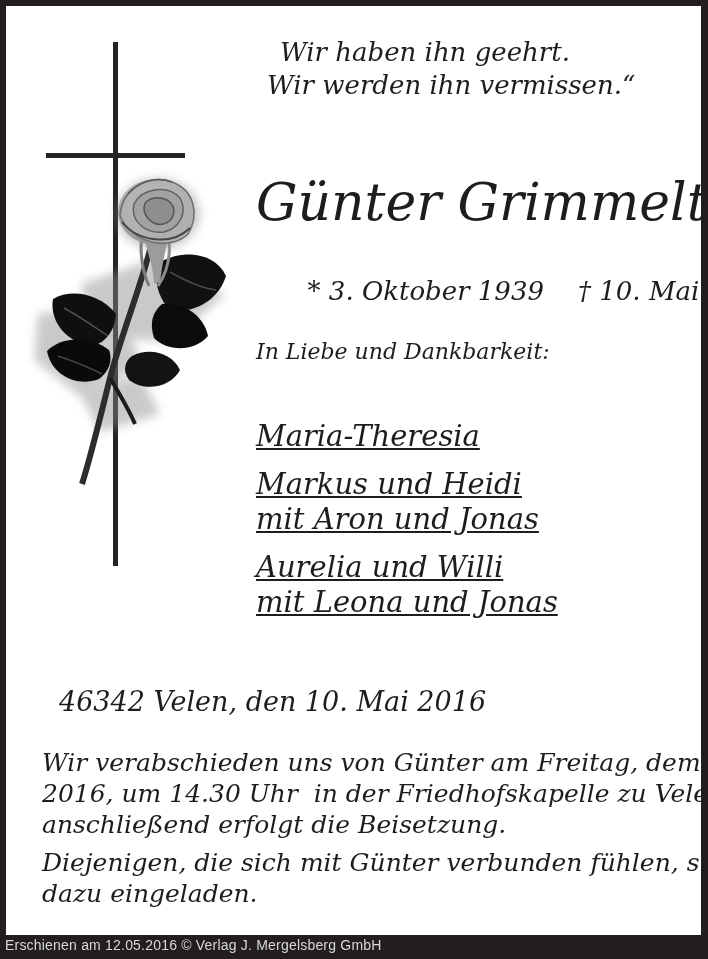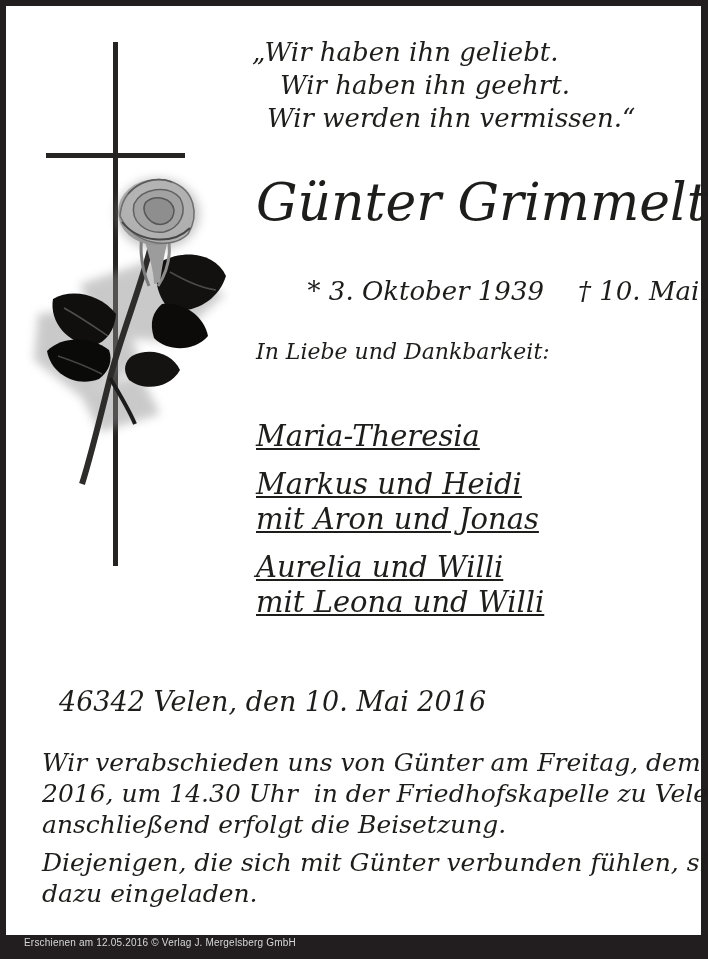--- a/index.html
+++ b/index.html
@@ -41,23 +41,23 @@
   .mourner-line{font-size:29px;line-height:35px;white-space:pre;text-decoration:underline;}
   .mourner-group{margin-top:13px;}
   .mourner-group.first{margin-top:0;}
   .place-date{position:absolute;left:36px;top:680px;font-size:27px;white-space:pre;margin-left:17px;}
   .par{position:absolute;left:36px;}
   .par-1{top:741px;}
   .par-2{top:841px;}
   .par-line{font-size:25px;line-height:31px;white-space:pre;}
   
   .footer{
-    position:absolute;left:24px;top:937px;
+    position:absolute;left:5px;top:937px;
     font-family:"Liberation Sans", sans-serif;
-    font-size:10px;color:var(--footer-text);
+    font-size:14px;color:var(--footer-text);
     letter-spacing:0.2px;white-space:pre;
   }
 </style>
 </head>
 <body>
 
 <div class="page">
   <div class="card">
 
     <div class="cross-v"></div>
@@ -101,21 +101,20 @@
 
       <ellipse cx="136" cy="48" rx="38" ry="33" fill="url(#petal)"></ellipse>
       <path d="M100 52 C102 24, 128 10, 152 18 C174 26, 180 50, 168 70 C152 86, 114 82, 100 52 Z" fill="#b3b3b3" fill-opacity="0.85" stroke="#6e6e6e" stroke-width="1.5"></path>
       <path d="M114 40 C122 24, 148 20, 160 34 C168 48, 160 64, 144 68 C126 70, 110 58, 114 40 Z" fill="#a2a2a2" stroke="#616161" stroke-width="1.5"></path>
       <path d="M126 38 C136 30, 152 34, 154 46 C154 58, 142 64, 132 58 C124 52, 122 44, 126 38 Z" fill="#8e8e8e" stroke="#565656" stroke-width="1.5"></path>
       <path d="M102 58 C118 78, 152 82, 170 64" stroke="#474747" stroke-width="2" fill="none"></path>
       <path d="M108 30 C118 18, 136 12, 152 18" stroke="#5c5c5c" stroke-width="1.5" fill="none"></path>
     </svg>
 
     <div class="quote">
-      <div class="quote-line script q1">„Wir haben ihn geliebt.</div>
       <div class="quote-line script q2">Wir haben ihn geehrt.</div>
       <div class="quote-line script q3">Wir werden ihn vermissen.“</div>
     </div>
 
     <div class="name script">Günter Grimmelt</div>
 
     <div class="dates script">
       <span>* 3. Oktober 1939</span><span class="gap"></span><span>† 10. Mai 2016</span>
     </div>
 
@@ -124,21 +123,21 @@
     <div class="mourners">
       <div class="mourner-group first">
         <div class="mourner-line script">Maria-Theresia</div>
       </div>
       <div class="mourner-group">
         <div class="mourner-line script">Markus und Heidi</div>
         <div class="mourner-line script">mit Aron und Jonas</div>
       </div>
       <div class="mourner-group">
         <div class="mourner-line script">Aurelia und Willi</div>
-        <div class="mourner-line script">mit Leona und Willi</div>
+        <div class="mourner-line script">mit Leona und Jonas</div>
       </div>
     </div>
 
     <div class="place-date script">46342 Velen, den 10. Mai 2016</div>
 
     <div class="par par-1">
       <div class="par-line script">Wir verabschieden uns von Günter am Freitag, dem 13. Mai</div>
       <div class="par-line script">2016, um 14.30 Uhr  in der Friedhofskapelle zu Velen; daran</div>
       <div class="par-line script">anschließend erfolgt die Beisetzung.</div>
     </div>

